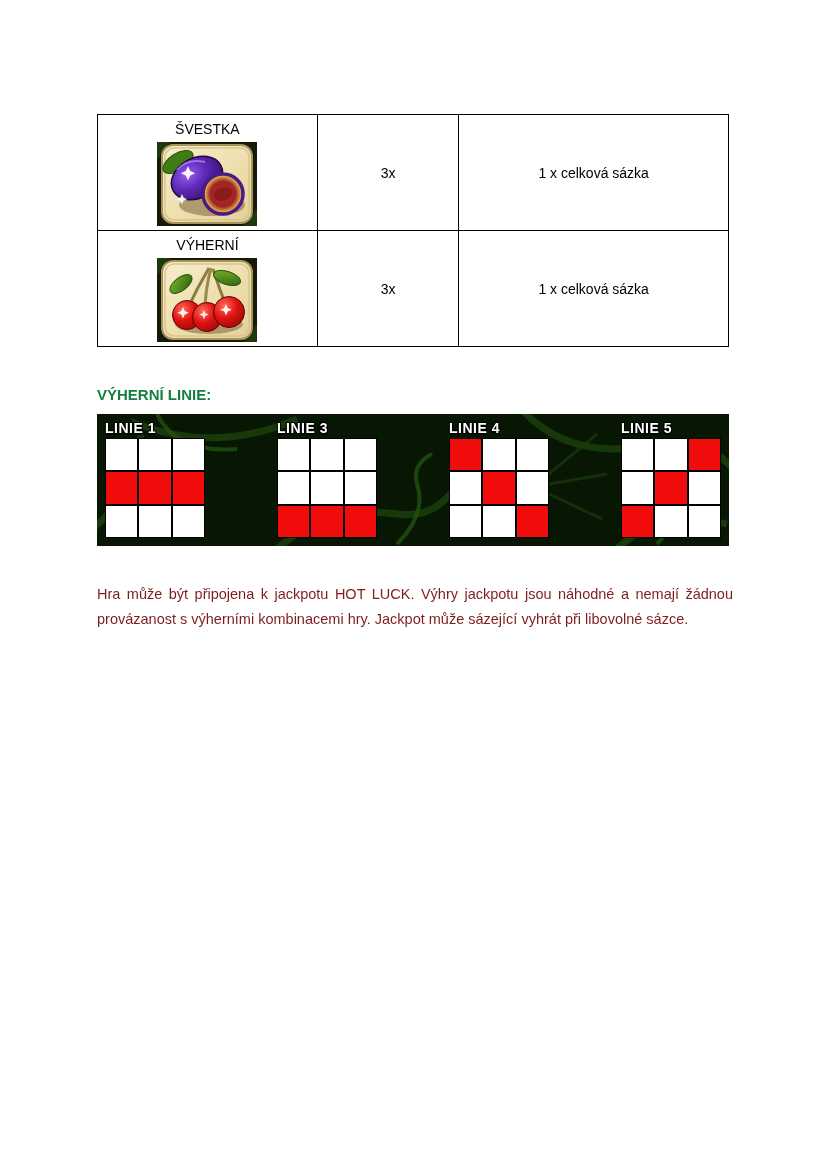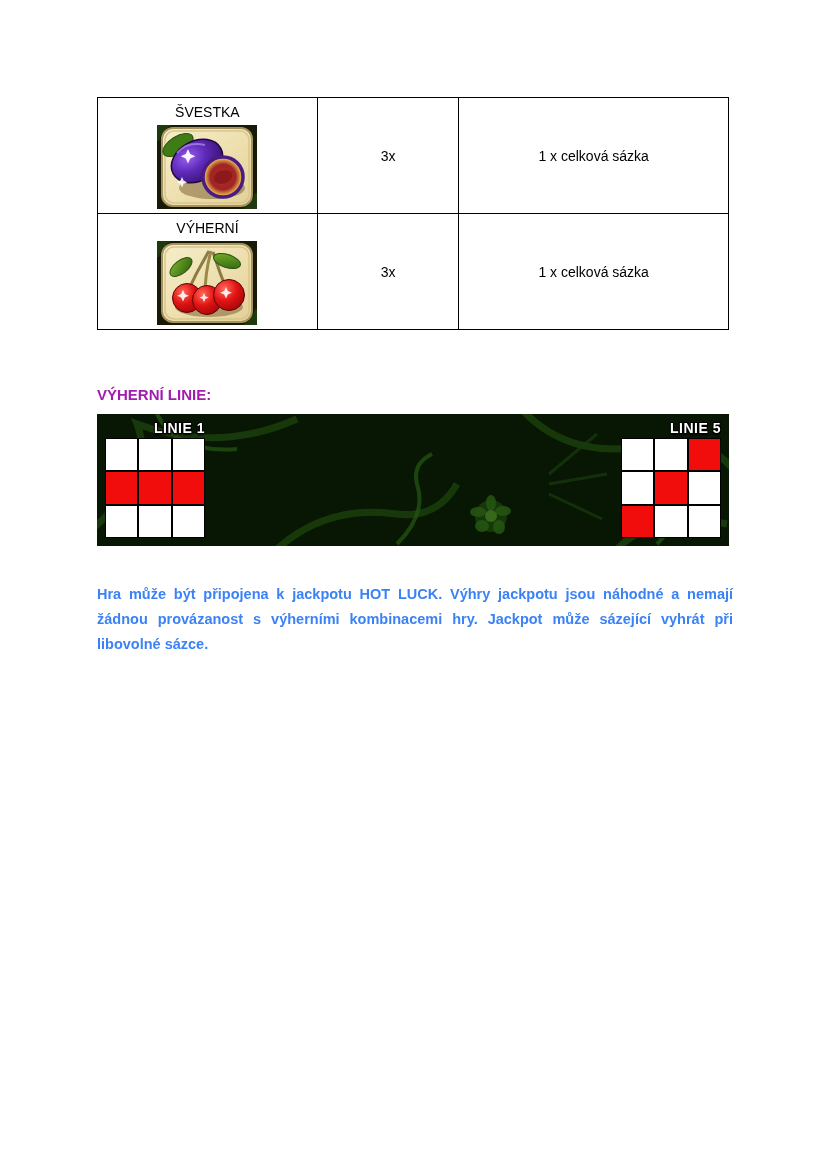--- a/index.html
+++ b/index.html
@@ -11,21 +11,21 @@
     background: #ffffff;
     font-family: "Liberation Sans", sans-serif;
     color: #000000;
     overflow: hidden;
   }
 
   
   .payout-table {
     position: absolute;
     left: 97px;
-    top: 97px;
+    top: 114px;
     width: 632px;
     border-collapse: collapse;
     table-layout: fixed;
   }
   .payout-table td {
     border: 1px solid #000000;
     font-size: 14px;
     text-align: center;
     vertical-align: middle;
     height: 116px;
@@ -40,21 +40,21 @@
   .symbol-name { font-size: 14px; line-height: 18px; margin-bottom: 4px; }
   .symbol-icon { display: block; margin: 0 auto; }
 
   
   .paylines-heading {
     position: absolute;
     left: 97px;
     top: 386px;
     font-size: 15px;
     font-weight: bold;
-    color: #a21caf;
+    color: #15803d;
   }
 
   
   .paylines-banner {
     position: absolute;
     left: 97px;
     top: 414px;
     width: 632px;
     height: 132px;
     background: #0a1a05;
@@ -94,22 +94,21 @@
 
   
   .jackpot-note {
     position: absolute;
     left: 97px;
     top: 582px;
     width: 636px;
     font-size: 14.5px;
     line-height: 25px;
     text-align: justify;
-    color: #3b82f6;
-    font-weight: bold;
+    color: #7f1d1d;
   }
 </style>
 </head>
 <body>
 
 <div class="page">
 
   <table class="payout-table">
     <tbody>
       <tr>
@@ -194,21 +193,21 @@
           </svg>
         </td>
         <td class="count-cell">3x</td>
         <td class="payout-cell">1 x celková sázka</td>
       </tr>
     </tbody>
   </table>
 
   <div class="paylines-heading">VÝHERNÍ LINIE:</div>
 
-  <div class="paylines-banner" style="--cell-on: #f20d0d; --cell-off: #ffffff; --grid-border: #000000; --label-color: #ffffff; background: #701a75; text-align: right;">
+  <div class="paylines-banner" style="--cell-on: #f20d0d; --cell-off: #ffffff; --grid-border: #000000; --label-color: #ffffff; background: #701a75;">
     <svg class="banner-decoration" width="632" height="132" viewBox="0 0 632 132">
       <rect width="632" height="132" fill="#0a1a05"></rect>
       <g fill="none" stroke="#245310" stroke-width="7" opacity="0.8">
         <path d="M-10 120 Q60 60 40 10 Q120 40 200 5"></path>
         <path d="M180 135 Q230 90 300 100 Q340 105 360 70"></path>
         <path d="M420 -10 Q470 50 560 30 Q610 20 640 60"></path>
         <path d="M520 135 Q560 95 630 110"></path>
       </g>
       <g fill="none" stroke="#2f6b16" stroke-width="4" opacity="0.75">
         <path d="M300 130 Q330 100 320 70 Q315 50 335 40"></path>
@@ -240,20 +239,48 @@
             <div class="line-cell off"></div>
             <div class="line-cell on"></div>
             <div class="line-cell on"></div>
             <div class="line-cell on"></div>
             <div class="line-cell off"></div>
             <div class="line-cell off"></div>
             <div class="line-cell off"></div>
           </div>
         </div>
         <div class="line-block">
+          <div class="line-label">LINIE 3</div>
+          <div class="line-grid">
+            <div class="line-cell off"></div>
+            <div class="line-cell off"></div>
+            <div class="line-cell off"></div>
+            <div class="line-cell off"></div>
+            <div class="line-cell off"></div>
+            <div class="line-cell off"></div>
+            <div class="line-cell on"></div>
+            <div class="line-cell on"></div>
+            <div class="line-cell on"></div>
+          </div>
+        </div>
+        <div class="line-block">
+          <div class="line-label">LINIE 4</div>
+          <div class="line-grid">
+            <div class="line-cell on"></div>
+            <div class="line-cell off"></div>
+            <div class="line-cell off"></div>
+            <div class="line-cell off"></div>
+            <div class="line-cell on"></div>
+            <div class="line-cell off"></div>
+            <div class="line-cell off"></div>
+            <div class="line-cell off"></div>
+            <div class="line-cell on"></div>
+          </div>
+        </div>
+        <div class="line-block">
           <div class="line-label">LINIE 5</div>
           <div class="line-grid">
             <div class="line-cell off"></div>
             <div class="line-cell off"></div>
             <div class="line-cell on"></div>
             <div class="line-cell off"></div>
             <div class="line-cell on"></div>
             <div class="line-cell off"></div>
             <div class="line-cell on"></div>
             <div class="line-cell off"></div>

